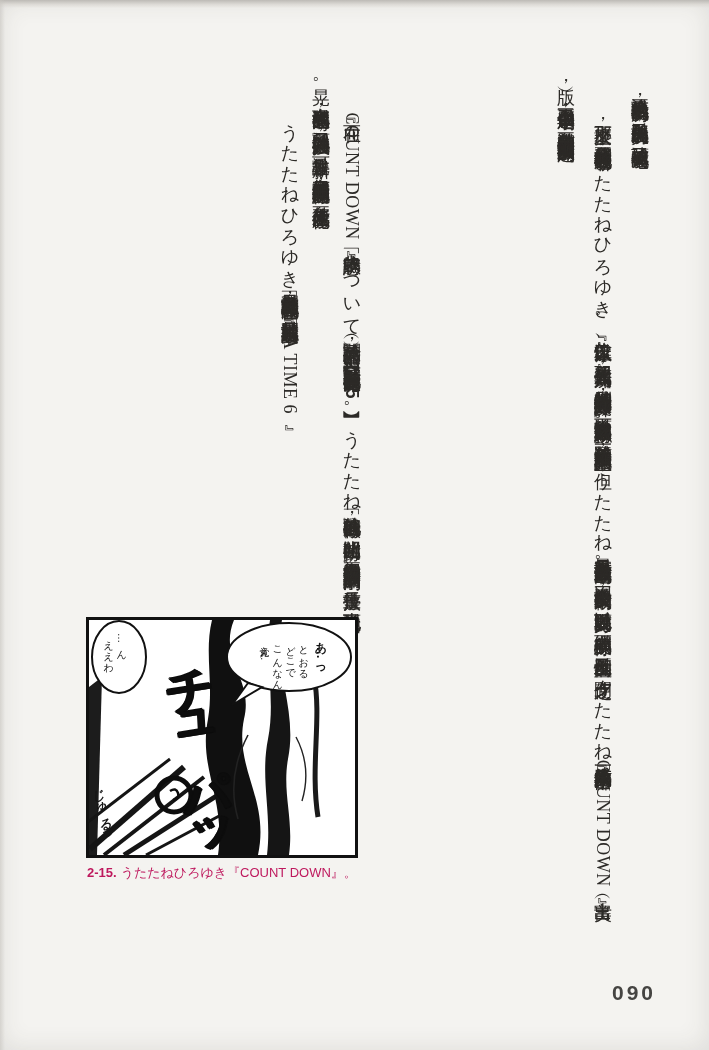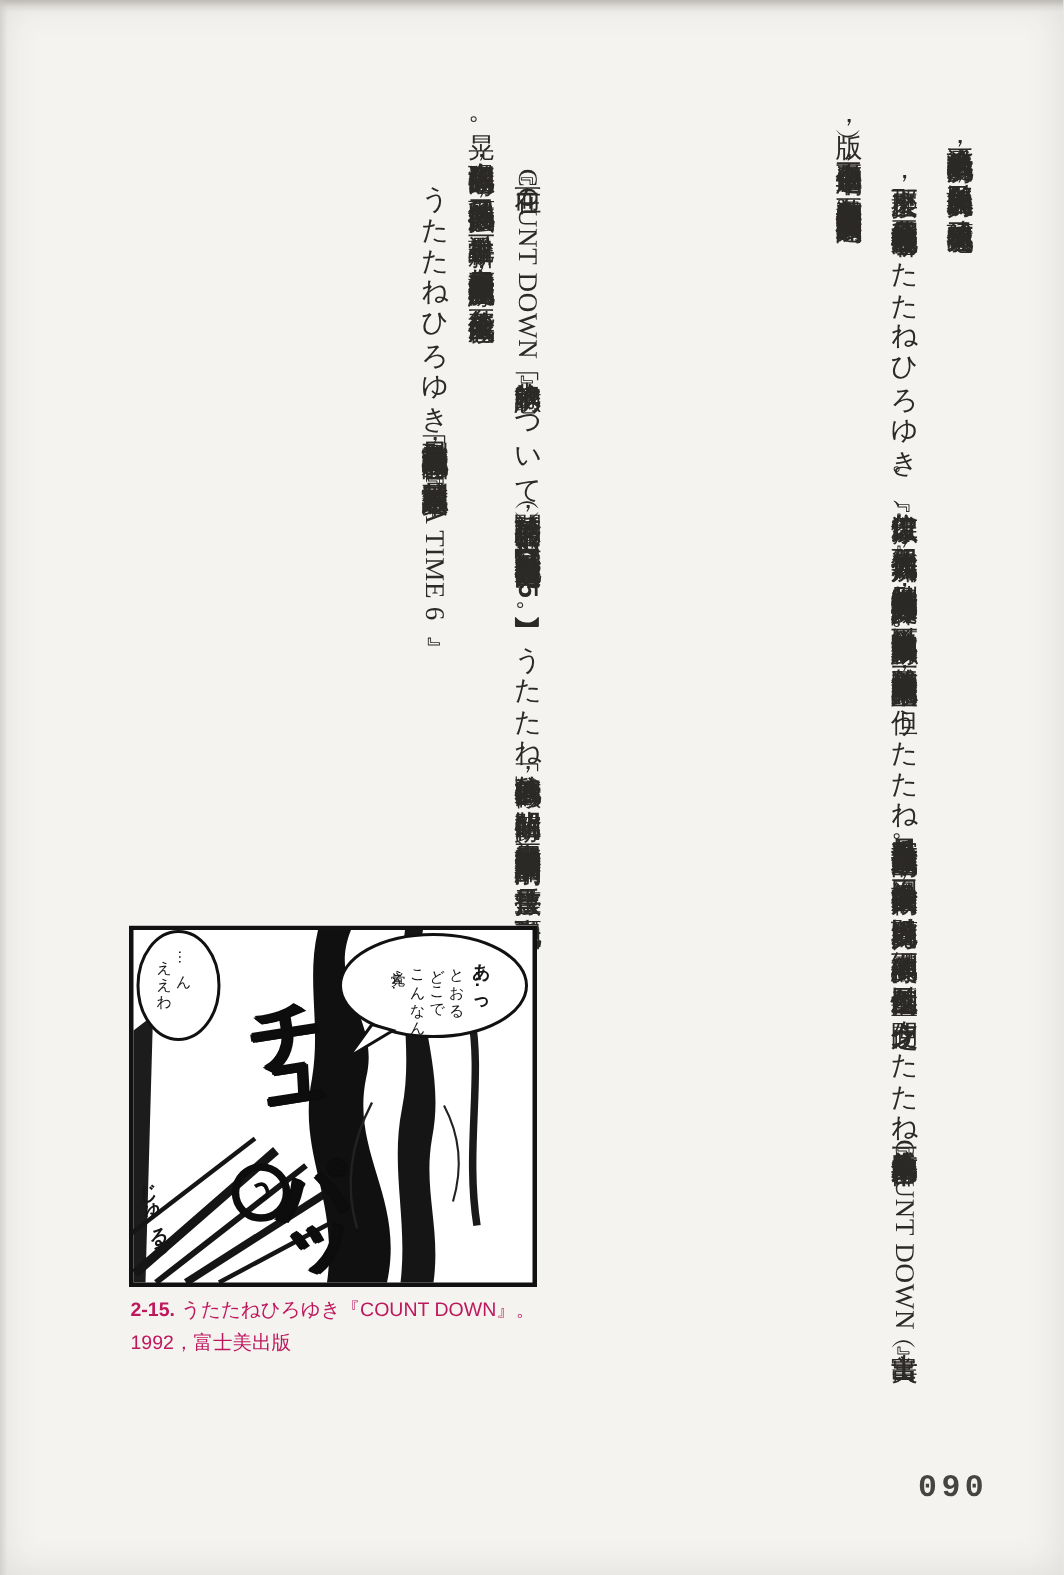--- a/index.html
+++ b/index.html
@@ -71,21 +71,21 @@
   
   .caption{
     position:absolute;left:87px;top:862px;width:300px;
     font-family:"Liberation Sans","DejaVu Sans",sans-serif;
     font-size:13px;line-height:1.7;color:#be185d;
   }
   .caption .cap-label{font-weight:bold;margin-right:4px;}
   
   .page-number{
     position:absolute;left:612px;top:981px;
-    font-family:Liberation Mono, monospace;
+    font-family:Liberation Sans, sans-serif;
     font-size:21px;font-weight:bold;letter-spacing:3px;color:#454442;
   }
 </style>
 </head>
 <body>
 
 <div class="page">
   <div class="scan-edge-top"></div>
   <div class="scan-edge-left"></div>
 
@@ -135,17 +135,16 @@
 こんなん
 覚え…</div>
     <div class="overlay bubble-left-c">…ん
 ええわ</div>
     <div class="overlay sfx-text">チュパッ</div>
     <div class="overlay scribble">じゅるっ</div>
   </div>
 
   <div class="caption">
     <span class="cap-label">2-15.</span><span>うたたねひろゆき『COUNT DOWN』。</span>
-    <div>1992，富士美出版</div>
   </div>
 
   <div class="page-number">090</div>
 </div>
 
 </body></html>

